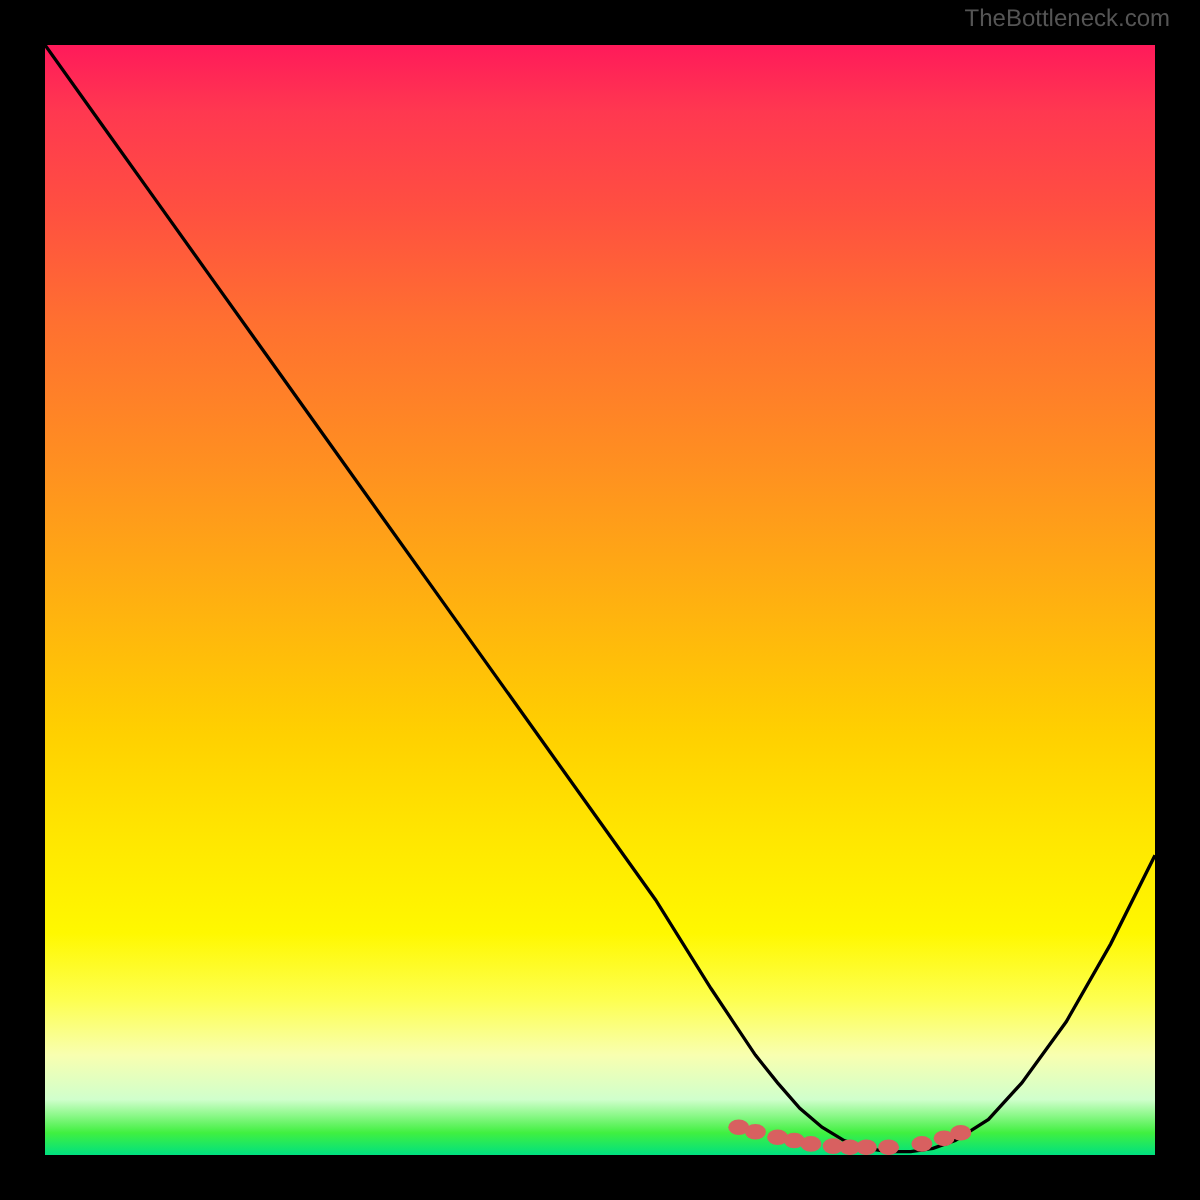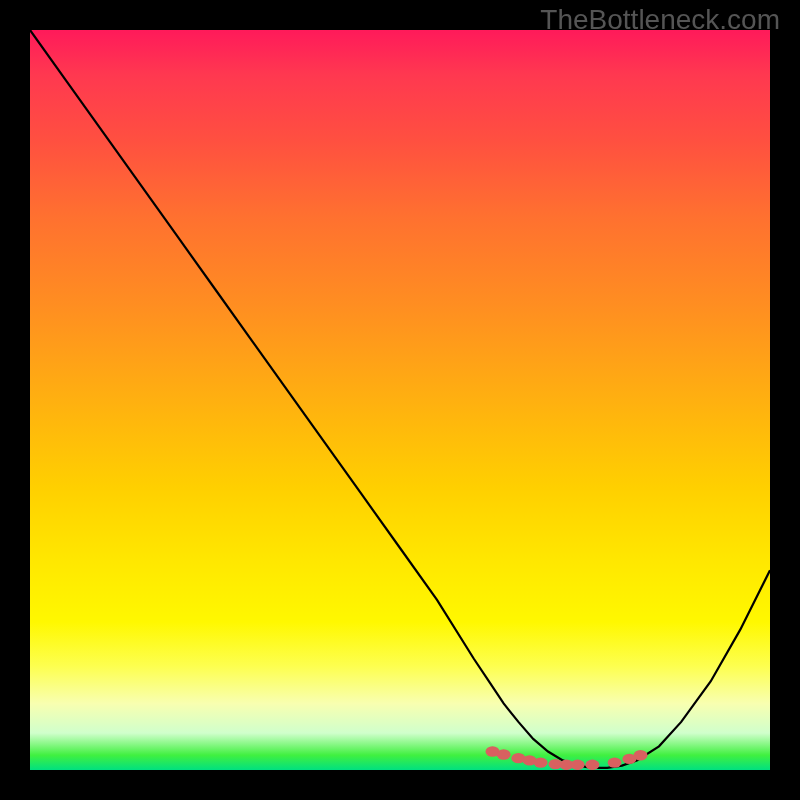--- a/index.html
+++ b/index.html
@@ -8,21 +8,21 @@
     height: 800px;
     background: #000;
     position: relative;
     font-family: Arial, sans-serif;
   }
   .watermark {
     position: absolute;
     top: 4px;
     right: 20px;
     color: #555;
-    font-size: 28px;
+    font-size: 16px;
     font-weight: 500;
     z-index: 10;
   }
   .chart-area {
     position: absolute;
     left: 30px;
     top: 30px;
     width: 740px;
     height: 740px;
     overflow: hidden;

